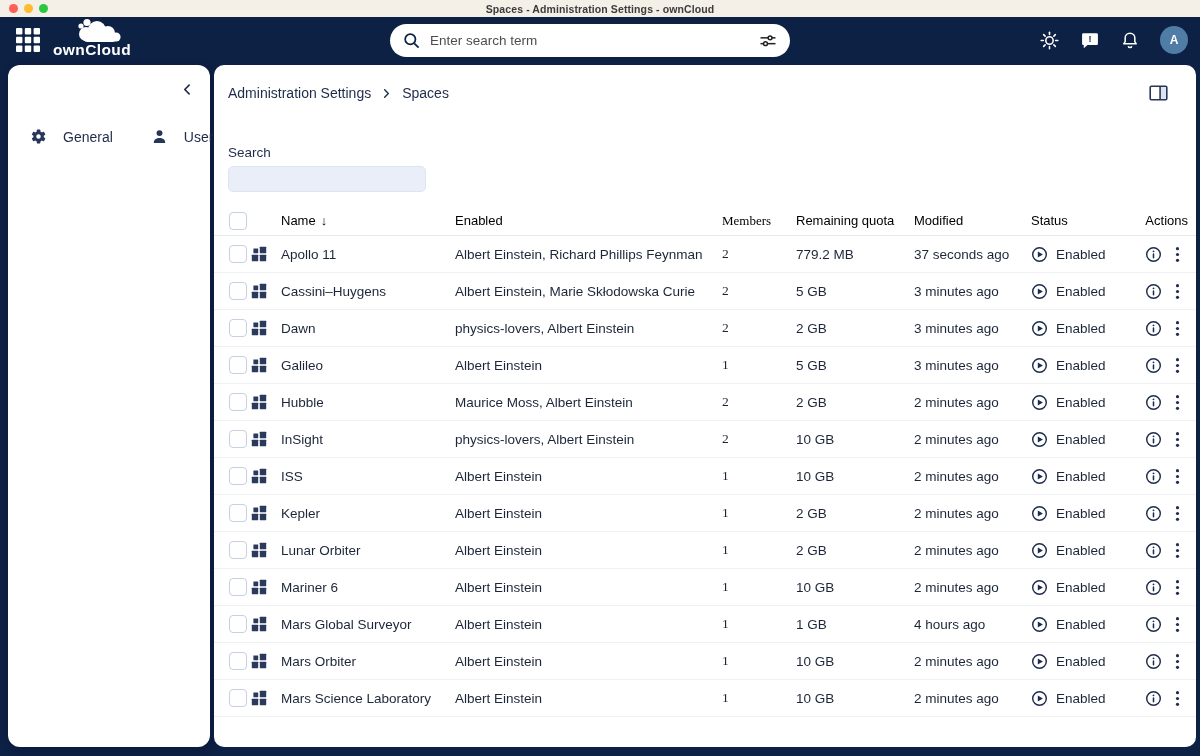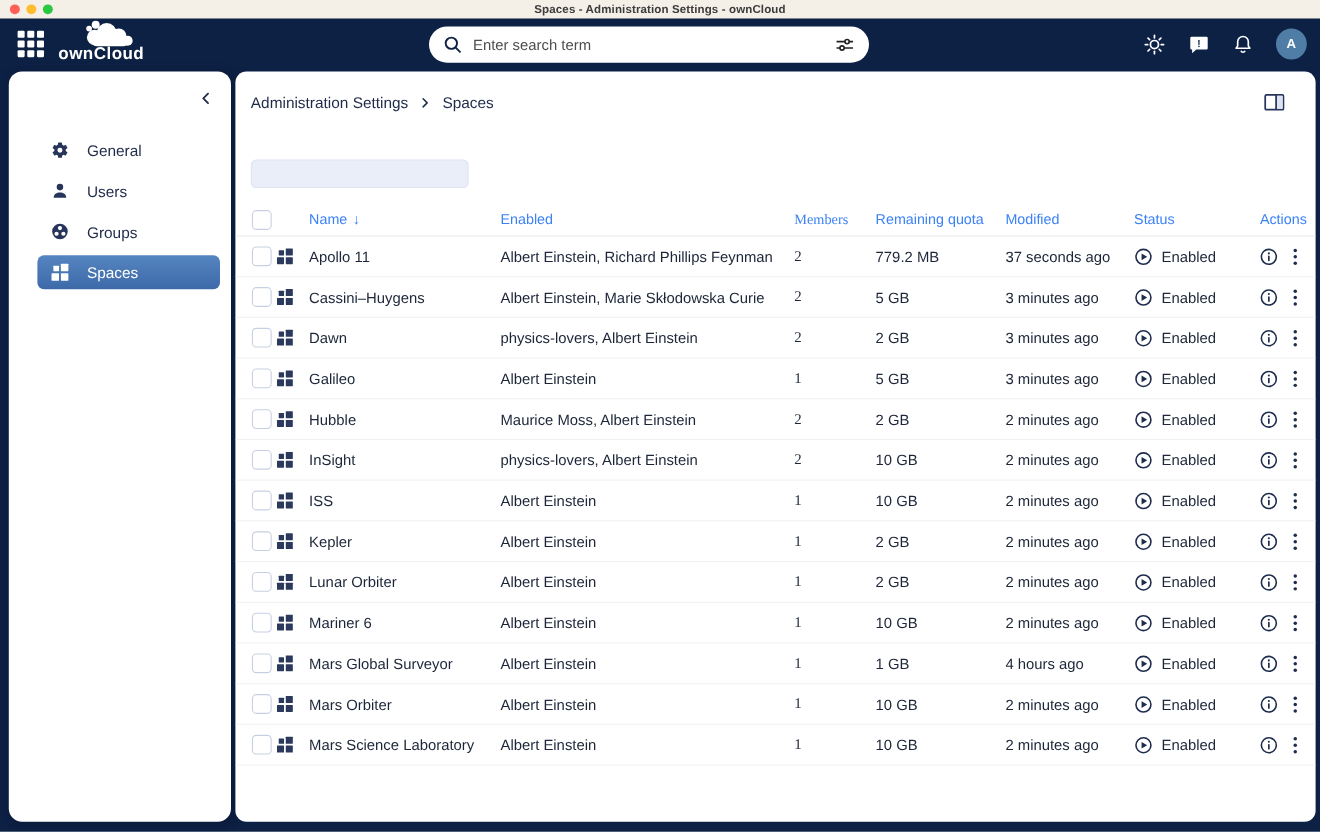--- a/index.html
+++ b/index.html
@@ -25,41 +25,41 @@
   .searchbar input::placeholder { color:#4d4d4d; }
   .filter-btn { background:none; border:none; cursor:pointer; display:flex; }
   .top-actions { position:absolute; right:12px; top:0; height:46px; display:flex; align-items:center; gap:20px; }
   .icon-btn { background:none; border:none; cursor:pointer; display:flex; align-items:center; }
   .avatar { width:28px; height:28px; border-radius:50%; background:#4f7da6; color:#fff; font-size:12px; font-weight:700; display:flex; align-items:center; justify-content:center; border:none; cursor:pointer; }
 
   
   .app-body { flex:1; position:relative; background:#0d2145; }
   .sidebar { position:absolute; left:8px; top:2px; width:202px; bottom:9px; background:#fff; border-radius:12px; box-shadow:2px 2px 10px rgba(4,16,40,.45); }
   .collapse-btn { position:absolute; top:18px; right:16px; background:none; border:none; cursor:pointer; display:flex; }
-  .side-nav { position:absolute; top:56px; left:16px; right:0; display:flex; flex-direction:column; gap:6px; }
+  .side-nav { position:absolute; top:56px; left:0; right:0; display:flex; flex-direction:row; gap:6px; }
   .side-item { height:31px; margin:0 10px; display:flex; align-items:center; padding-left:12px; gap:16px; border-radius:6px; cursor:pointer; background:none; border:none; }
   .side-item .lbl { font-size:14px; color:#1f2b4a; font-weight:500; font-family:"Liberation Sans",sans-serif; }
   .side-item svg { flex:0 0 auto; }
   .side-item.active { background:linear-gradient(180deg,#5585c0,#3d69a8); }
   .side-item.active .lbl { color:#fff; }
 
   .content { position:absolute; left:214px; top:2px; right:4px; bottom:9px; background:#fff; border-radius:10px; overflow:hidden; }
   .crumb-row { display:flex; align-items:center; justify-content:space-between; padding:20px 28px 0 14px; }
   .breadcrumb { display:flex; align-items:center; gap:10px; font-size:14px; color:#1f2b4a; }
   .crumb { cursor:pointer; }
   .crumb-sep { display:flex; }
 
   .filter-block { margin:44px 0 0 14px; }
   .filter-block label { display:block; font-size:13.5px; color:#1f2b4a; margin-bottom:6px; }
   .filter-block input { width:198px; height:26px; background:#e9eef9; border:1px solid #dde4f2; border-radius:5px; outline:none; padding:0 8px; font-size:13px; font-family:"Liberation Sans",sans-serif; color:#1f2b4a; }
 
   
   .table { margin-top:14px; font-size:13.5px; color:#1c2638; }
   .tr { display:flex; align-items:center; height:37px; border-bottom:1px solid #f0f1f3; }
-  .thead .tr { height:30px; border-bottom:1px solid #e8e9ec; font-size:13px; color:#3b82f6; }
+  .thead .tr { height:30px; border-bottom:1px solid #e8e9ec; font-size:13px; color:#000000; }
   .c-check { width:37px; padding-left:15px; display:flex; align-items:center; }
   .c-icon { width:30px; display:flex; align-items:center; }
   .c-name { width:174px; }
   .c-manager { width:267px; }
   .c-members { width:74px;font-family:Liberation Serif, serif; }
   .c-quota { width:118px; }
   .c-modified { width:117px; }
   .c-status { width:100px; display:flex; align-items:center; gap:8px; }
   .c-actions { flex:1; display:flex; align-items:center; justify-content:flex-end; gap:13px; padding-right:16px; }
   .th-actions { flex:1; text-align:right; padding-right:8px; }
@@ -219,20 +219,21 @@
         <button class="icon-plain">
           <svg width="19" height="16" viewBox="0 0 24 20">
             <rect x="1.5" y="1.5" width="21" height="17" rx="1.5" fill="none" stroke="#27355a" stroke-width="2"></rect>
             <rect x="14" y="2.5" width="7.5" height="15" fill="#dde4f0"></rect>
             <line x1="14" y1="1.5" x2="14" y2="18.5" stroke="#27355a" stroke-width="2"></line>
           </svg>
         </button>
       </div>
 
       <div class="filter-block">
+        <label>Search</label>
         <input type="text" value="" style="">
       </div>
 
       <div class="table">
         <div class="thead">
           <div class="tr">
             <div class="c-check">
                 <span class="checkbox"></span>
               </div>
             <div class="c-icon"></div>

